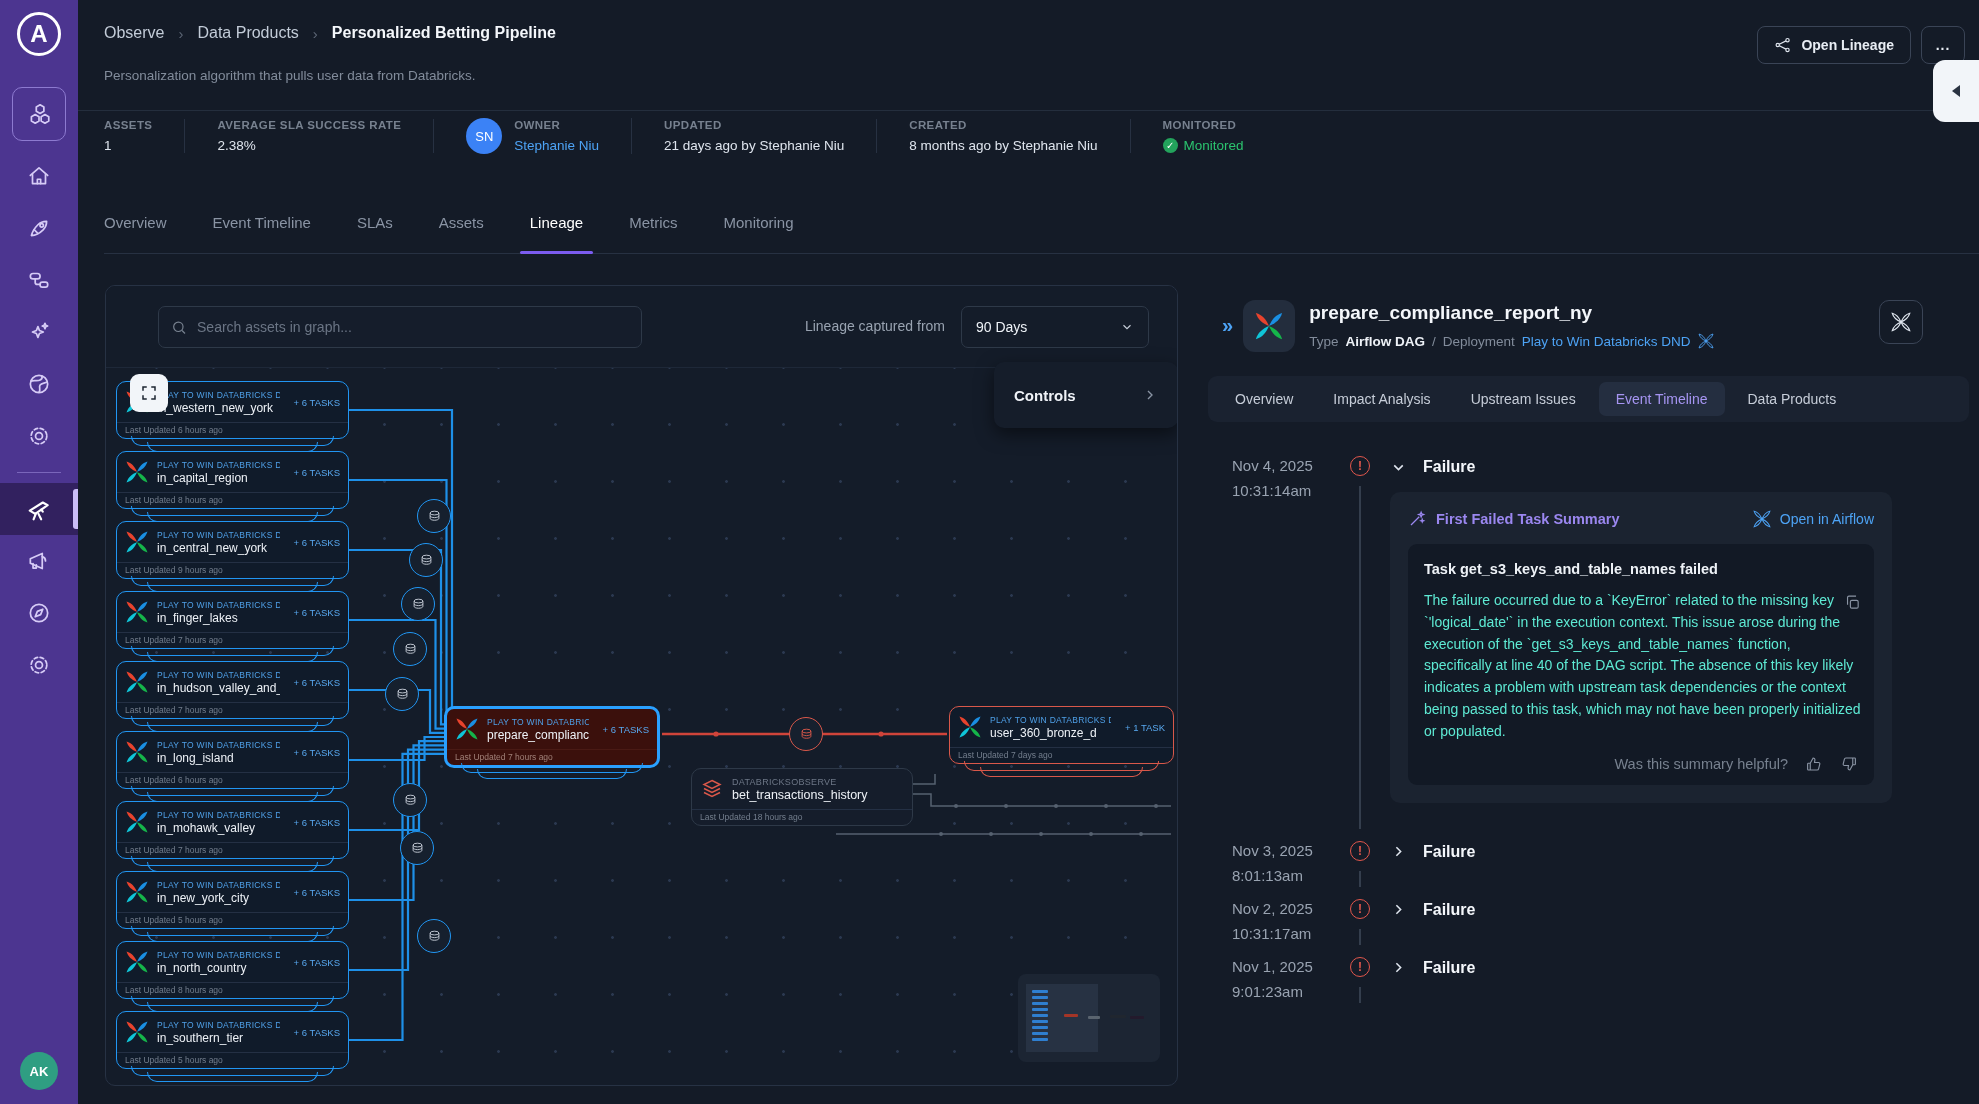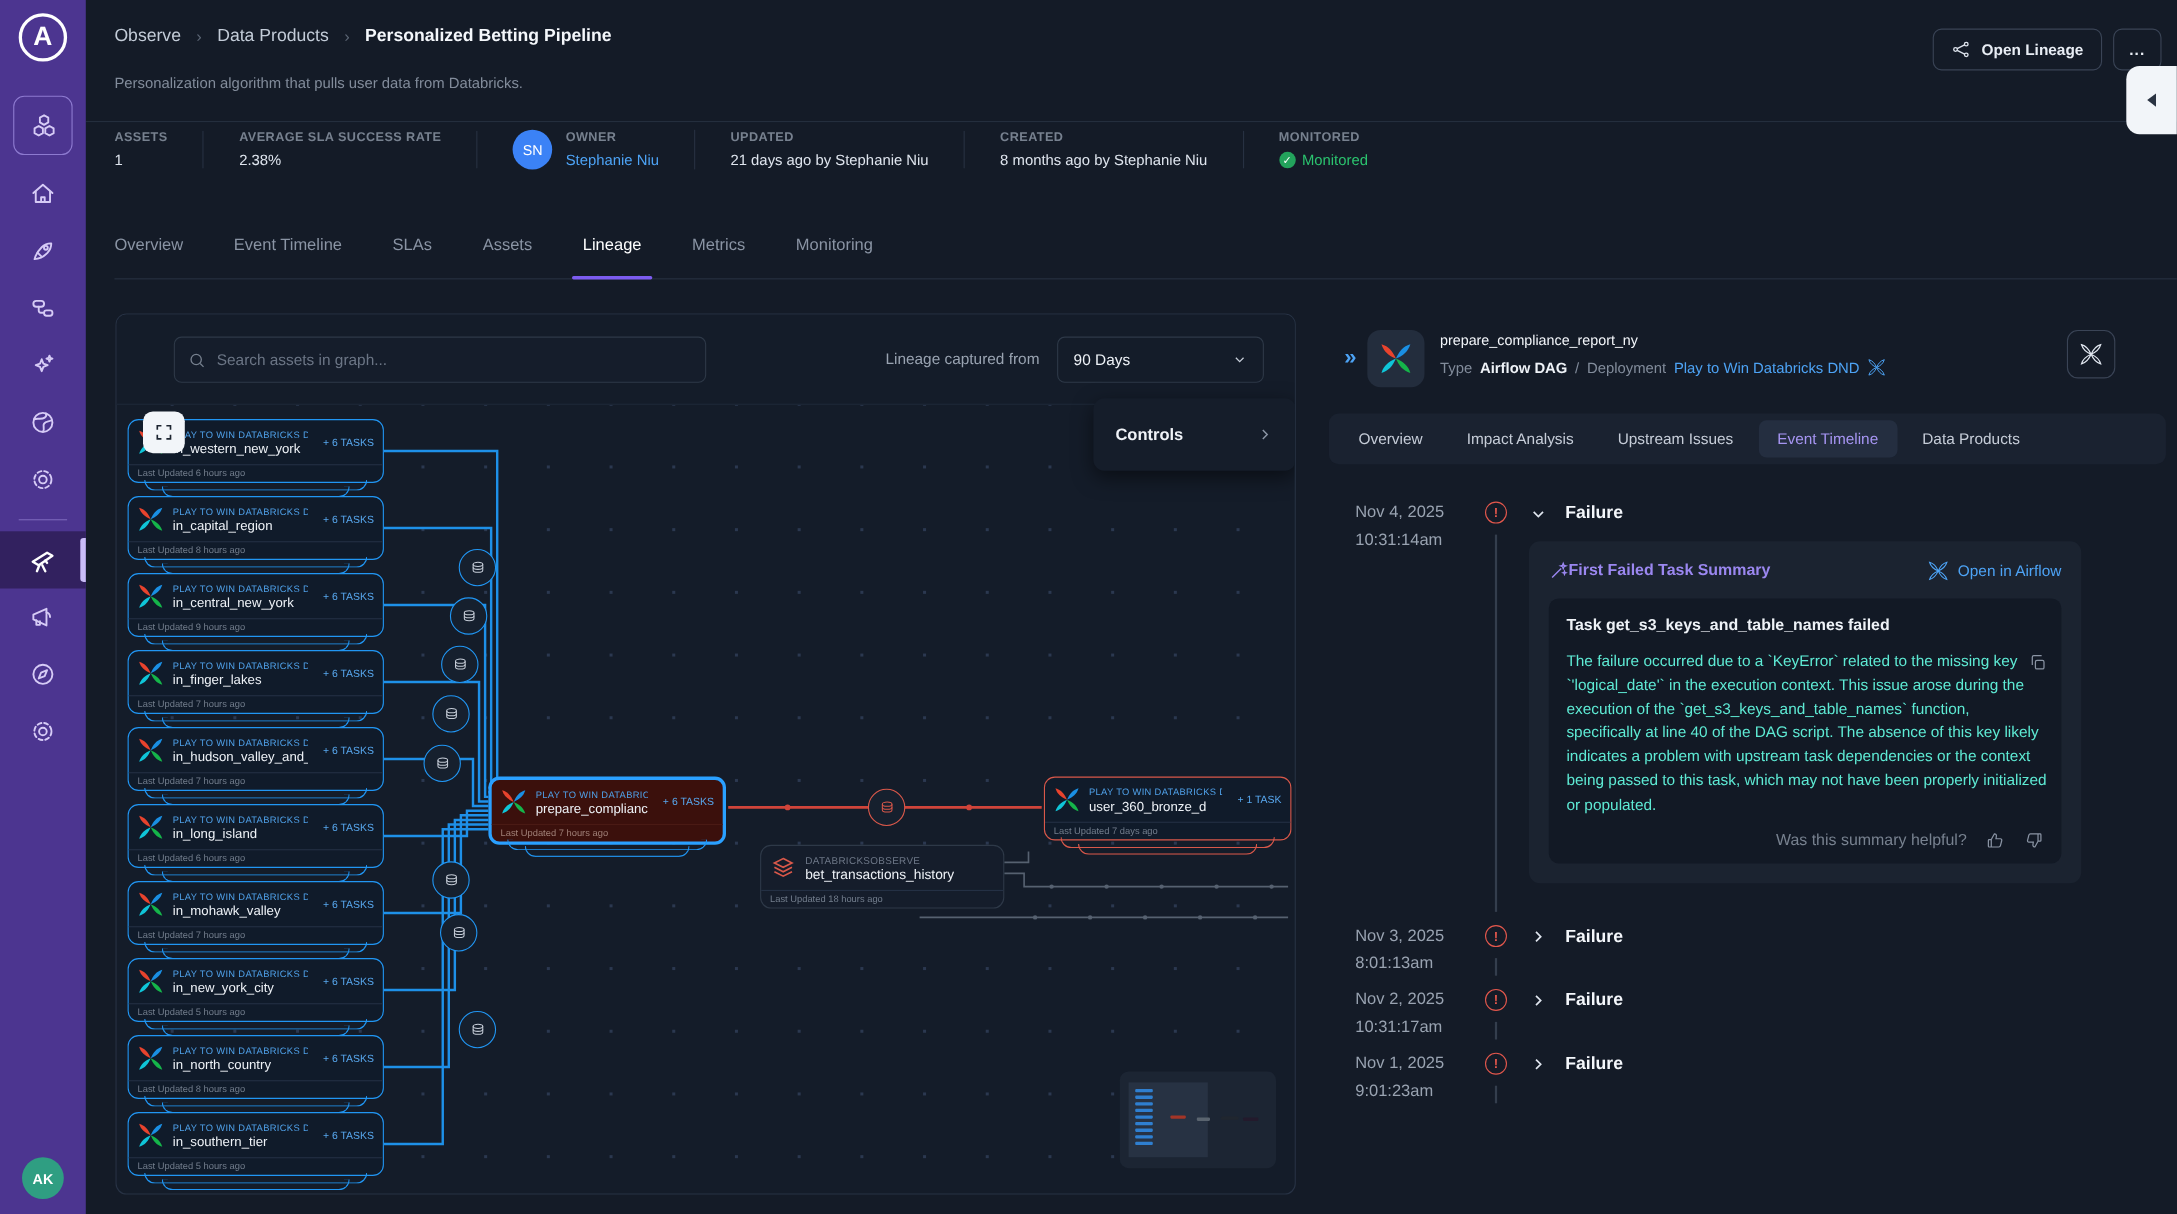--- a/index.html
+++ b/index.html
@@ -140,21 +140,21 @@
   .minimap .mm { position:absolute; height:3px; border-radius:1px; }
 
   
   .detail { position:absolute; left:1208px; top:300px; width:771px; height:804px; overflow:hidden; }
   .d-header { display:flex; align-items:flex-start; padding-right:56px; }
   .d-collapse { color:#4da3f5; font-size:20px; font-weight:bold; margin:14px 12px 0 14px; cursor:pointer; letter-spacing:-2px; }
   .d-tile { width:52px; height:52px; border-radius:12px; background:#232d3d; display:flex; align-items:center;
     justify-content:center; flex:0 0 auto; }
   .d-tile svg { width:30px; height:30px; }
   .d-titleblock { margin-left:14px; min-width:0; flex:1; }
-  .d-title { font-size:13px; font-weight:normal; color:#f4f7fb; margin-top:2px; }
+  .d-title { font-size:19px; font-weight:bold; color:#f4f7fb; margin-top:2px; }
   .d-meta { margin-top:9px; font-size:13.5px; color:#828c9b; display:flex; align-items:center; gap:7px; }
   .d-meta b { color:#eef2f7; font-weight:bold; }
   .d-meta .link { color:#4da3f5; cursor:pointer; }
   .d-meta svg { width:16px; height:16px; }
   .d-pin { width:44px; height:44px; border:1px solid #3a4456; border-radius:10px; display:flex;
     align-items:center; justify-content:center; cursor:pointer; flex:0 0 auto; }
   .d-pin svg { width:20px; height:20px; stroke:#dfe5ee; fill:none; stroke-width:1.5; }
 
   .d-tabs { margin:24px 10px 0 0; background:#1a2230; border-radius:9px; height:46px; display:flex;
     align-items:center; padding:0 10px; gap:6px; }
@@ -170,21 +170,21 @@
     font-size:12px; font-weight:bold; display:flex; align-items:center; justify-content:center; margin-top:-2px; }
   .t-line { width:2px; background:#343e4d; flex:1; margin-top:10px; margin-bottom:14px; }
   .t-content { flex:1; min-width:0; padding-left:6px; }
   .t-statusrow { display:flex; align-items:center; gap:16px; cursor:pointer; }
   .t-statusrow svg { width:17px; height:17px; stroke:#dfe5ee; fill:none; stroke-width:2.2; }
   .t-status { font-size:16px; font-weight:bold; color:#f4f7fb; }
   .t-gap { height:40px; }
 
   .sum-card { margin-top:16px; width:502px; background:#1b2330; border-radius:10px; padding:18px; }
   .sum-head { display:flex; align-items:center; justify-content:space-between; }
-  .sum-title { display:flex; align-items:center; font-size:14.5px; font-weight:bold; color:#9b87f0; }
+  .sum-title { display:flex; align-items:center; gap:10px; font-size:14.5px; font-weight:bold; color:#9b87f0; }
   .sum-title svg { width:18px; height:18px; stroke:#9b87f0; fill:none; stroke-width:1.7; }
   .sum-open { display:flex; align-items:center; gap:9px; font-size:14px; color:#4da3f5; cursor:pointer; }
   .sum-open svg { width:18px; height:18px; stroke:#4da3f5; fill:none; stroke-width:1.7; }
   .sum-inner { margin-top:16px; background:#121925; border-radius:9px; padding:17px 16px 12px; position:relative; }
   .sum-task { font-size:14.5px; font-weight:bold; color:#eef2f7; }
   .sum-body { margin-top:13px; font-size:14px; line-height:1.56; color:#5eead4; width:438px; }
   .sum-copy { position:absolute; right:13px; top:50px; cursor:pointer; }
   .sum-copy svg { width:17px; height:17px; stroke:#8a94a4; fill:none; stroke-width:1.6; }
   .sum-foot { margin-top:12px; display:flex; align-items:center; justify-content:flex-end; gap:17px; }
   .sum-q { font-size:14.5px; color:#77818f; }

